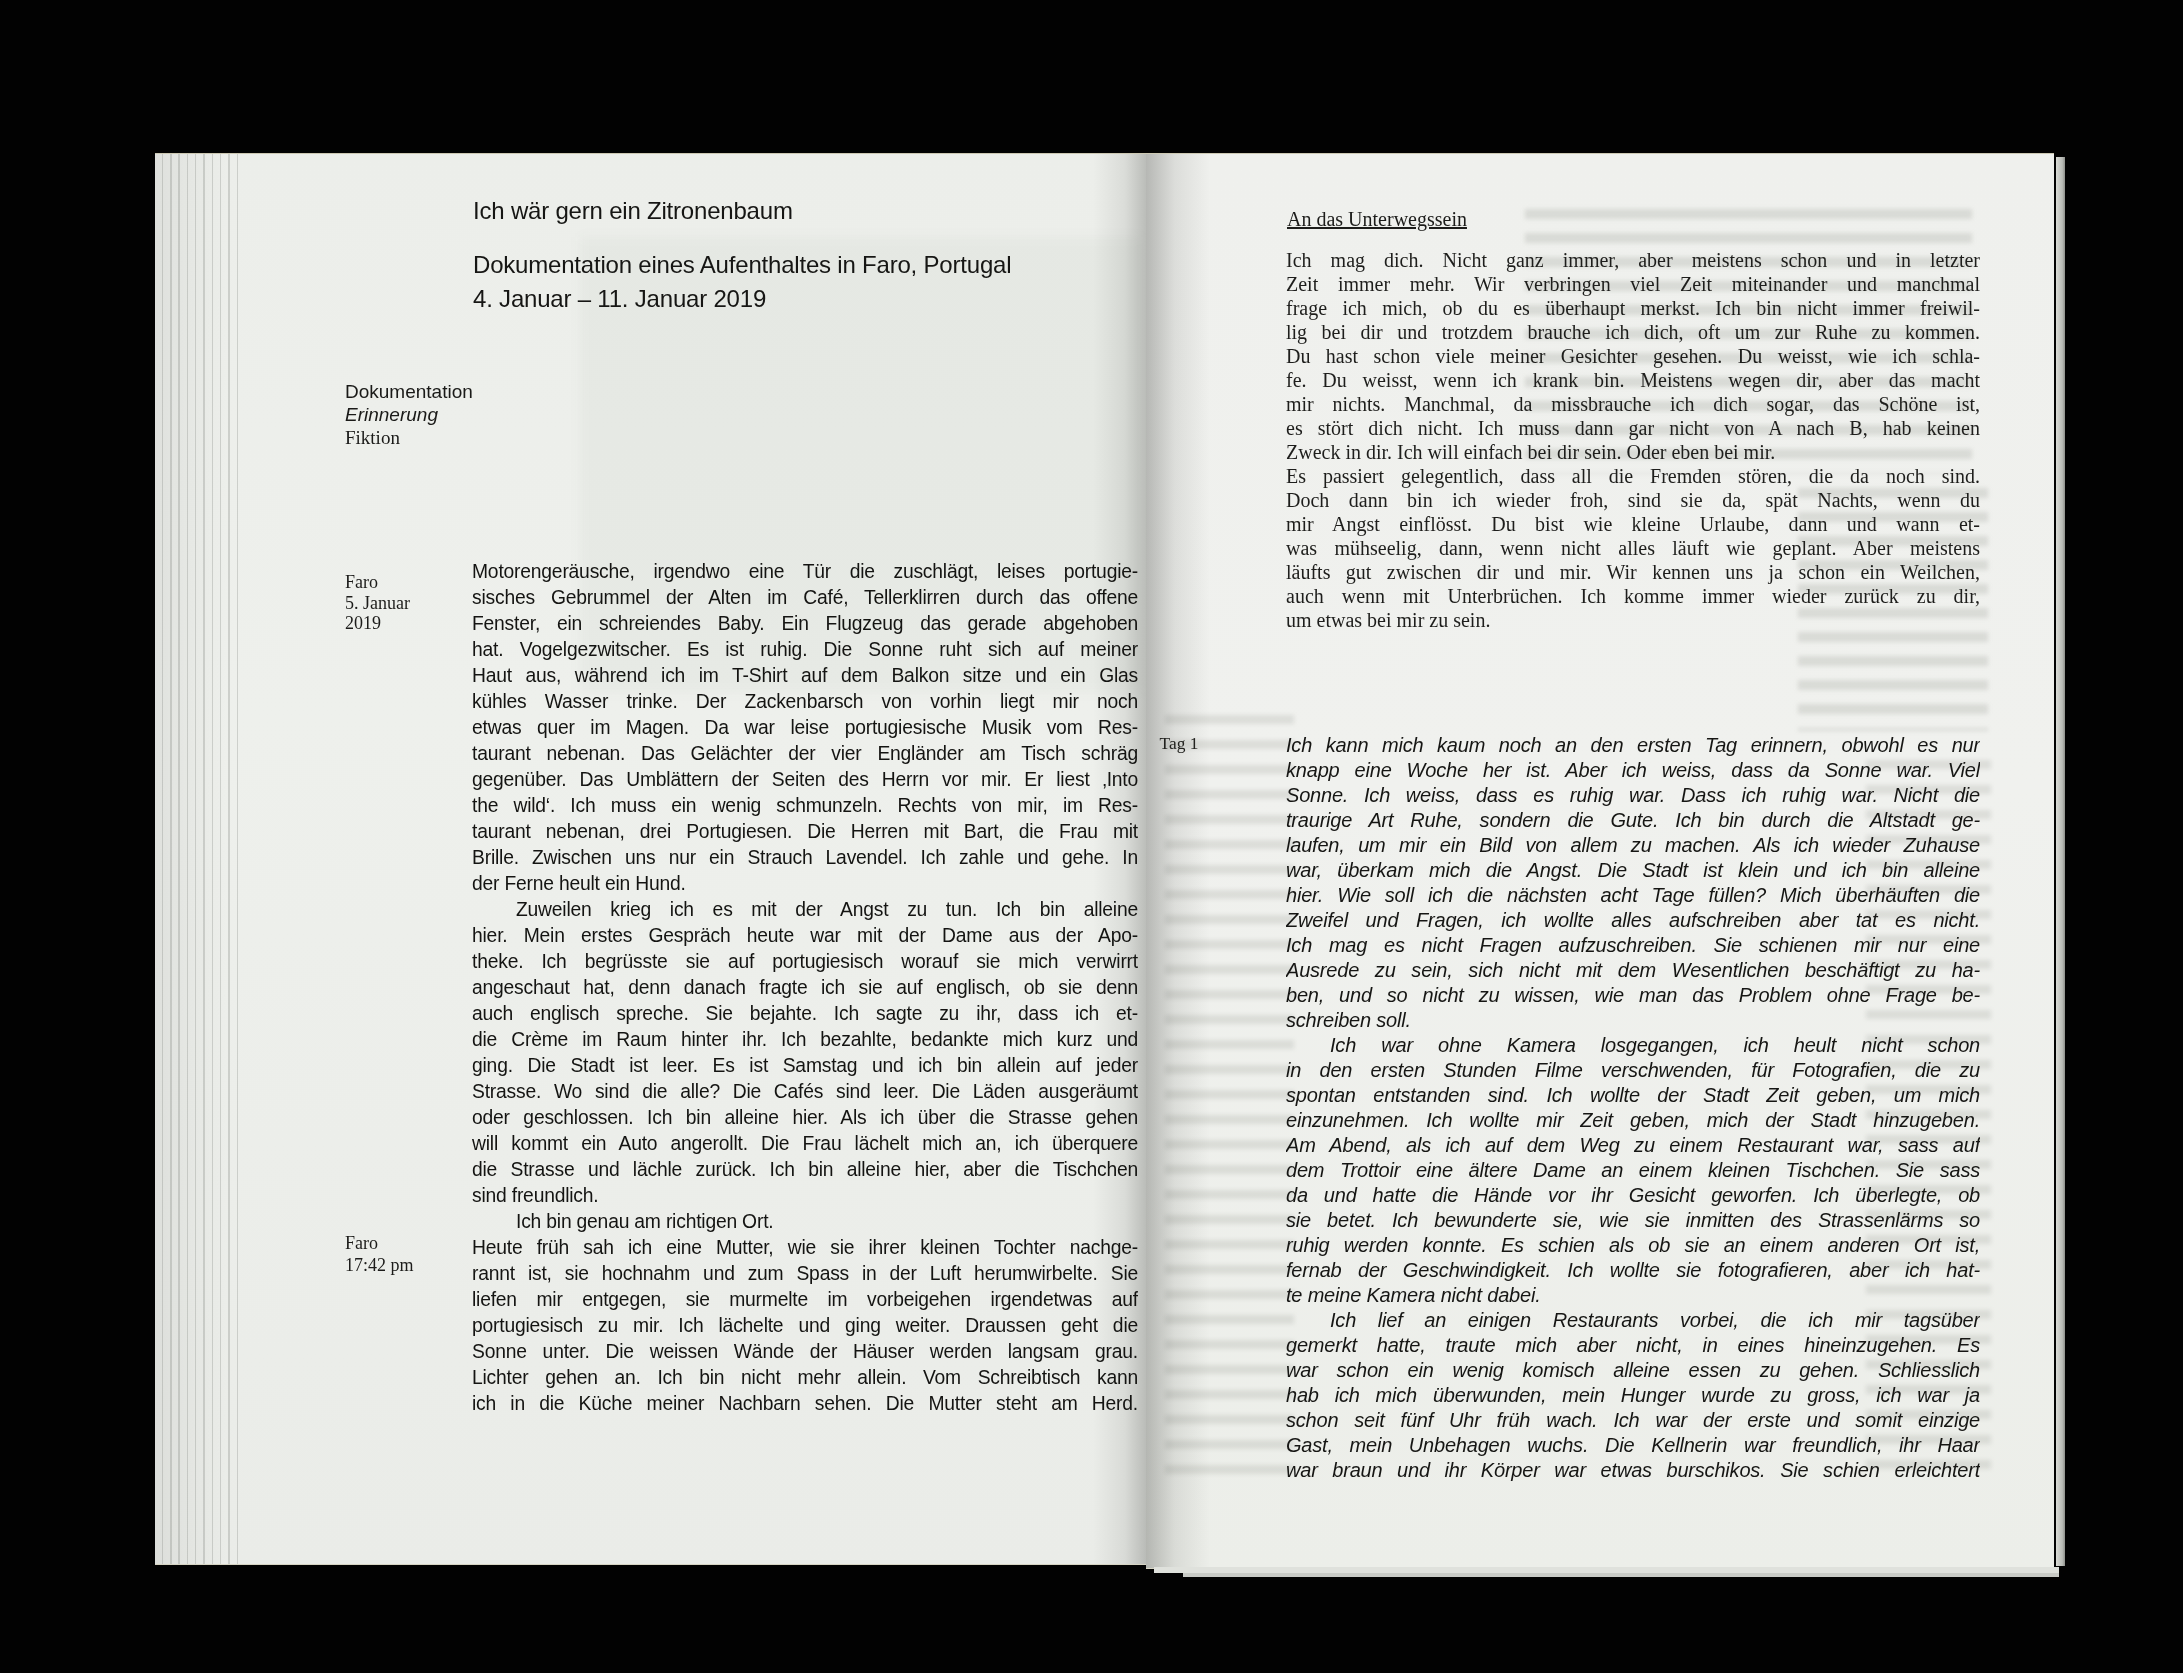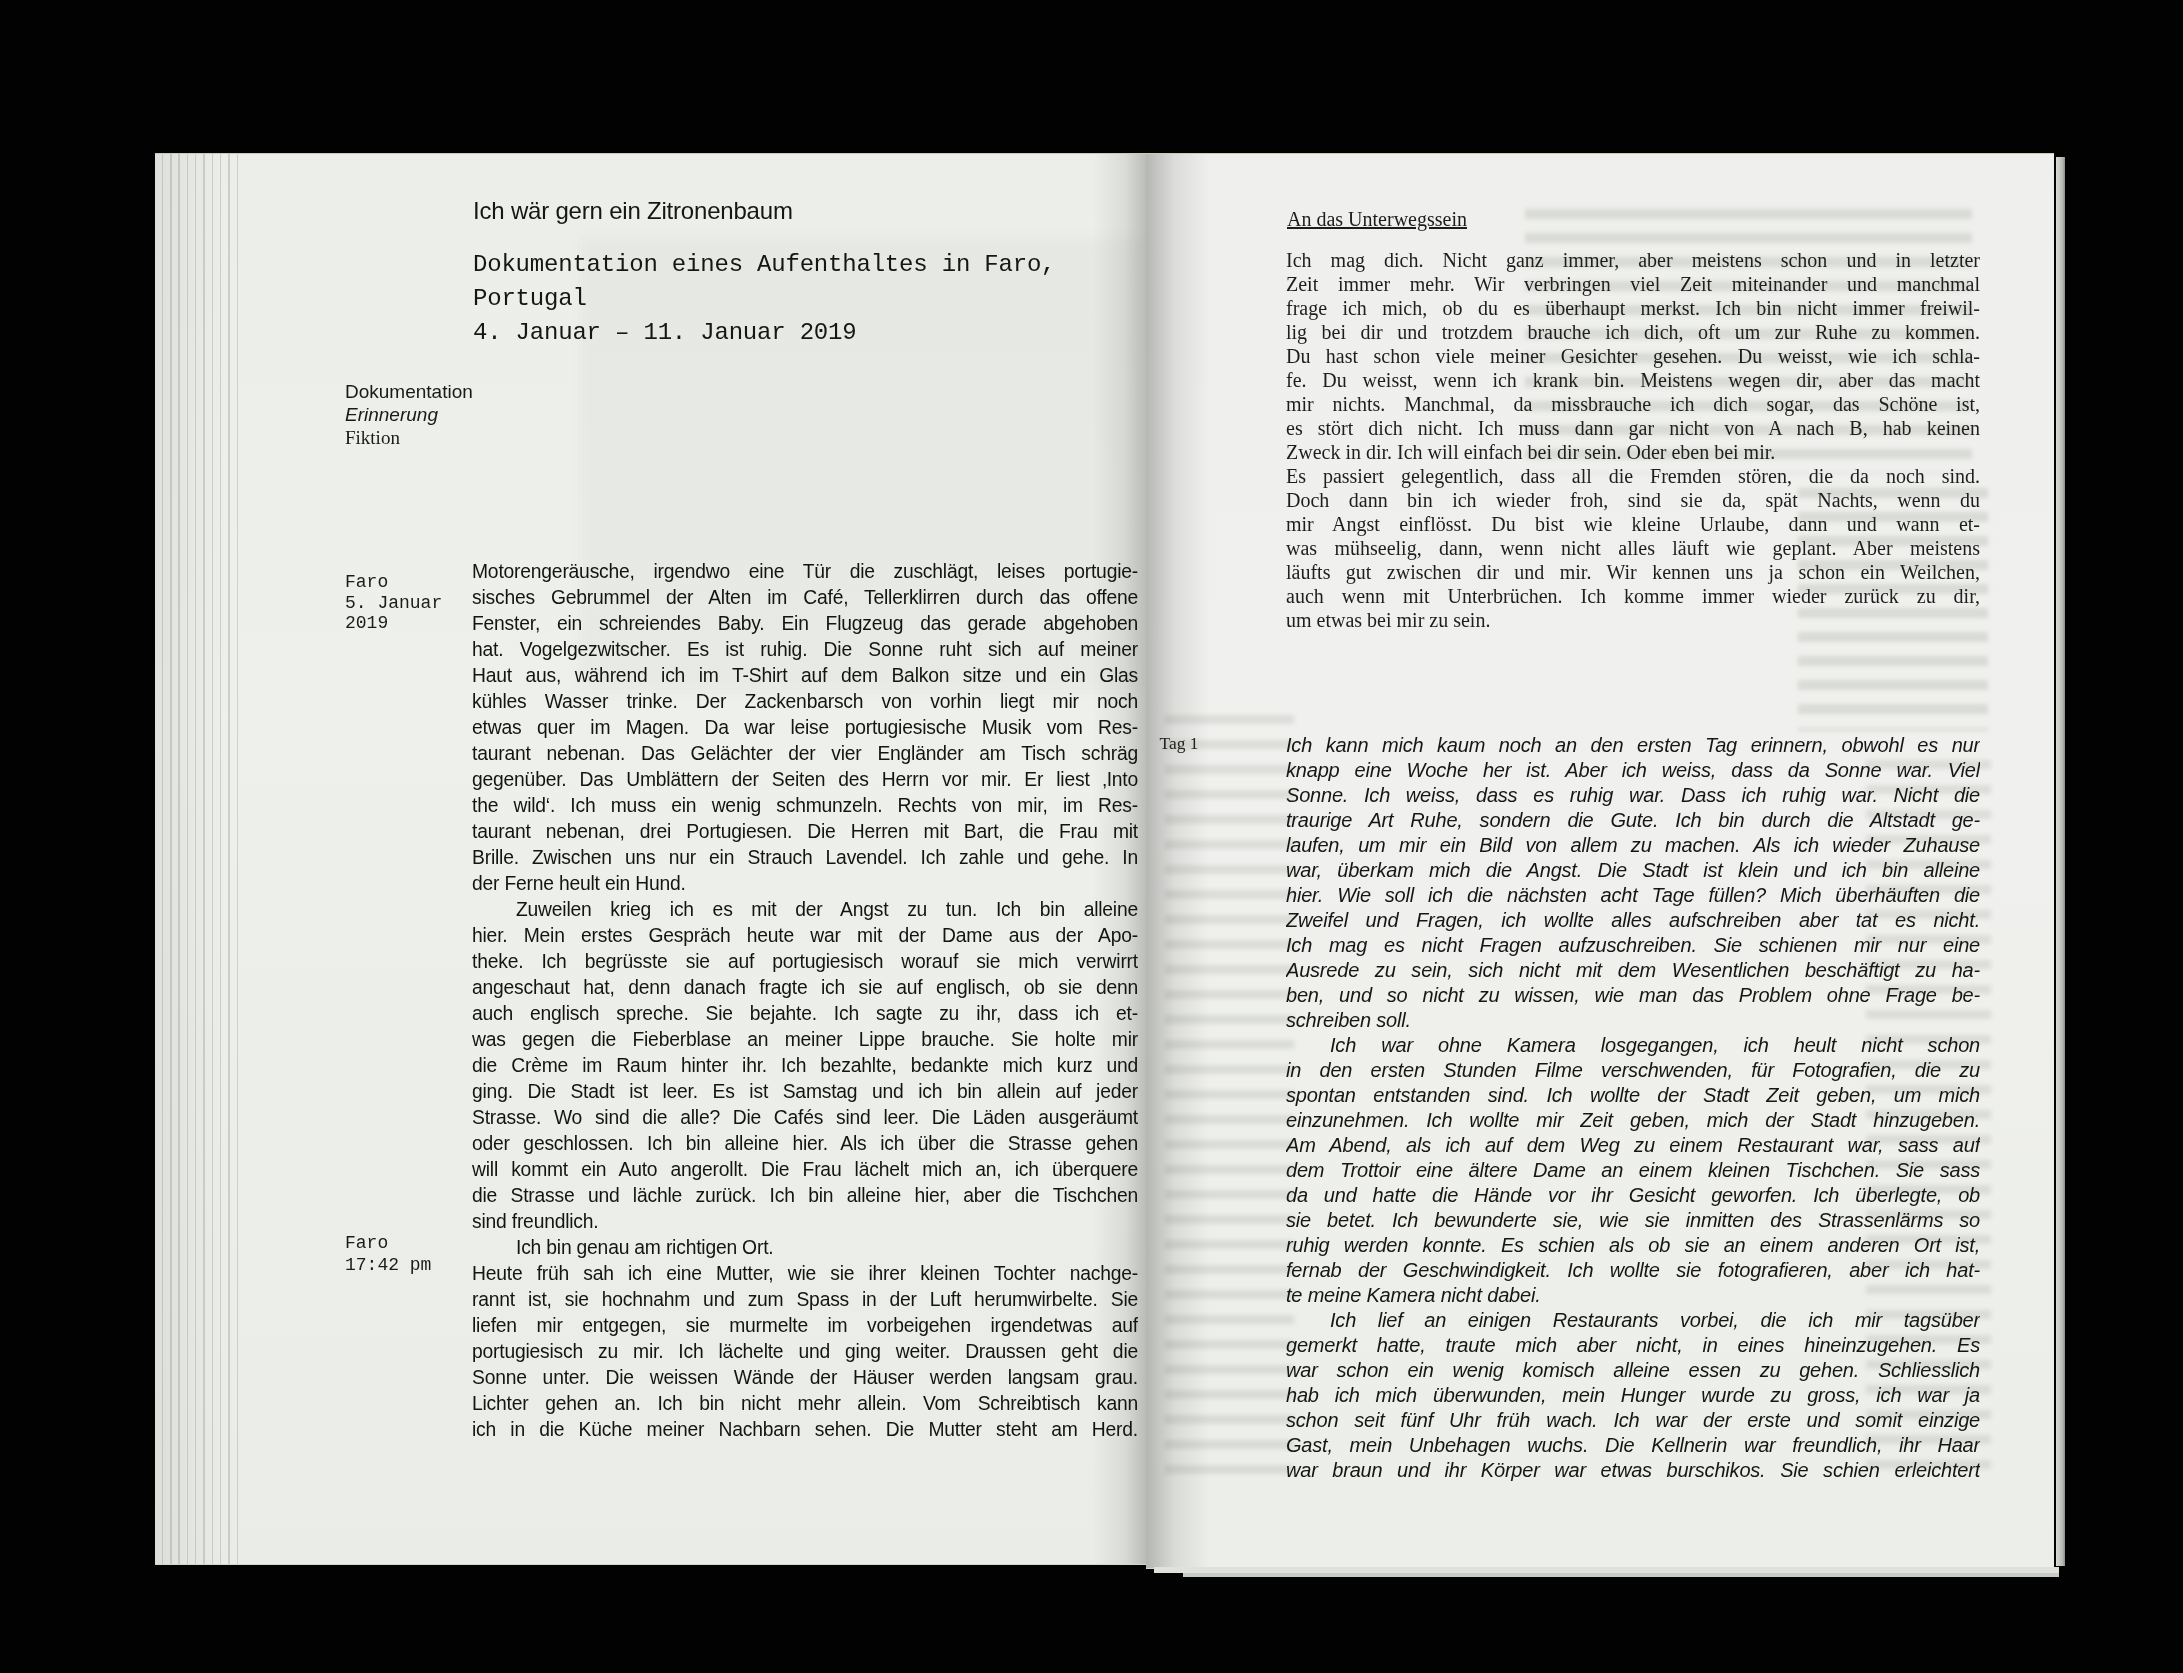--- a/index.html
+++ b/index.html
@@ -67,21 +67,21 @@
   .rp-diary{position:absolute;left:140px;top:579px;width:694px;z-index:4;
     font:italic 20px/25px "Liberation Sans",sans-serif;letter-spacing:-0.2px;color:#161614;}
 
   
   .line{text-align:justify;text-align-last:justify;overflow:hidden;white-space:nowrap;}
   .lp-body .line{height:26px;}
   .rp-para1 .line{height:24px;}
   .rp-diary .line{height:25px;}
   .line.last{text-align-last:left;}
   .line.indent{text-indent:44px;}
-  .mline{display:block;font-family:Liberation Mono, monospace;}
+  .mline{display:block;}
 
   
   .ghost{position:absolute;z-index:1;filter:blur(1.9px);pointer-events:none;}
   .g-serif{background:repeating-linear-gradient(180deg,rgba(108,112,104,.17) 0 10px,rgba(0,0,0,0) 10px 24px);}
   .g-sans{background:repeating-linear-gradient(180deg,rgba(108,112,104,.15) 0 9px,rgba(0,0,0,0) 9px 25px);}
   .lp-shade{position:absolute;left:425px;top:83px;width:561px;height:455px;z-index:1;
     background:rgba(70,72,64,.035);filter:blur(6px);}
   .ghost-1{left:379px;top:55px;width:447px;height:265px;}
   .ghost-2{left:652px;top:334px;width:190px;height:243px;}
   .ghost-3{left:19px;top:561px;width:129px;height:766px;}
@@ -130,21 +130,20 @@
         <div class="line">gegenüber. Das Umblättern der Seiten des Herrn vor mir. Er liest ‚Into</div>
         <div class="line">the wild‘. Ich muss ein wenig schmunzeln. Rechts von mir, im Res-</div>
         <div class="line">taurant nebenan, drei Portugiesen. Die Herren mit Bart, die Frau mit</div>
         <div class="line">Brille. Zwischen uns nur ein Strauch Lavendel. Ich zahle und gehe. In</div>
         <div class="line last">der Ferne heult ein Hund.</div>
         <div class="line indent">Zuweilen krieg ich es mit der Angst zu tun. Ich bin alleine</div>
         <div class="line">hier. Mein erstes Gespräch heute war mit der Dame aus der Apo-</div>
         <div class="line">theke. Ich begrüsste sie auf portugiesisch worauf sie mich verwirrt</div>
         <div class="line">angeschaut hat, denn danach fragte ich sie auf englisch, ob sie denn</div>
         <div class="line">auch englisch spreche. Sie bejahte. Ich sagte zu ihr, dass ich et-</div>
-        <div class="line">was gegen die Fieberblase an meiner Lippe brauche. Sie holte mir</div>
         <div class="line">die Crème im Raum hinter ihr. Ich bezahlte, bedankte mich kurz und</div>
         <div class="line">ging. Die Stadt ist leer. Es ist Samstag und ich bin allein auf jeder</div>
         <div class="line">Strasse. Wo sind die alle? Die Cafés sind leer. Die Läden ausgeräumt</div>
         <div class="line">oder geschlossen. Ich bin alleine hier. Als ich über die Strasse gehen</div>
         <div class="line">will kommt ein Auto angerollt. Die Frau lächelt mich an, ich überquere</div>
         <div class="line">die Strasse und lächle zurück. Ich bin alleine hier, aber die Tischchen</div>
         <div class="line last">sind freundlich.</div>
         <div class="line indent last">Ich bin genau am richtigen Ort.</div>
         <div class="line">Heute früh sah ich eine Mutter, wie sie ihrer kleinen Tochter nachge-</div>
         <div class="line">rannt ist, sie hochnahm und zum Spass in der Luft herumwirbelte. Sie</div>

